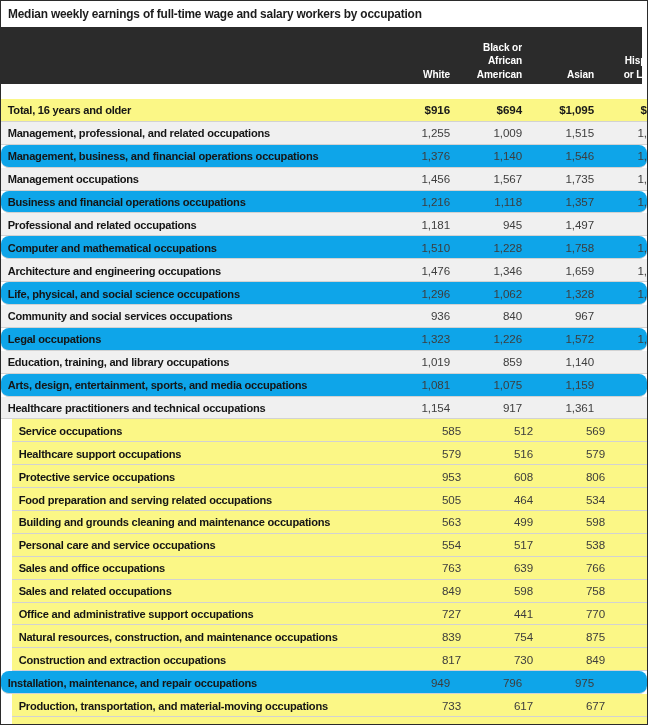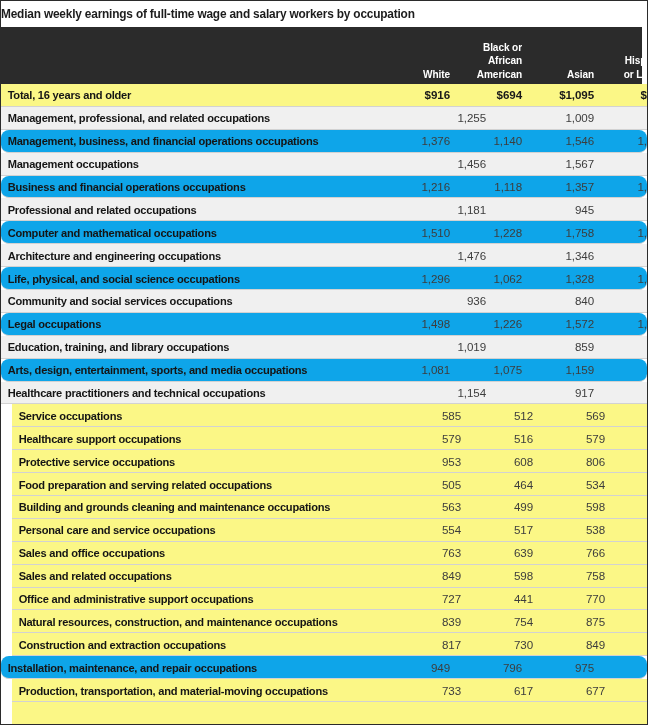--- a/index.html
+++ b/index.html
@@ -22,20 +22,21 @@
     position: relative;
     overflow: hidden;
   }
   
   .title-row {
     height: 26px;
     box-sizing: border-box;
     background: #ffffff;
     display: flex;
     align-items: center;
+    padding-left: 7px;
   }
   .title-text {
     font-size: 12.5px;
     font-weight: bold;
     color: #1c1c1c;
     letter-spacing: -0.2px;
     white-space: nowrap;
     transform: scaleX(0.95);
     transform-origin: left center;
   }
@@ -69,24 +70,24 @@
   .head-cell.gap { margin-left: 4px; }
   
   .rows { display: block; }
   .row {
     height: 22.9px;
     box-sizing: border-box;
     display: flex;
     align-items: center;
     border-bottom: 1px solid #d2d2d2;
   }
-  .row.alt   { background: #f0f0f0; gap: 36px; }
+  .row.alt   { background: #f0f0f0; }
   .row.plain { background: #0ea5e9; border-radius: 8px; }
   .row.hl    { background: #fbf786; margin-left: 11px; }
-  .row.total { background: #fbf786; }
+  .row.total { background: #fbf786; margin-top: 15px; }
   .row-label {
     flex: 0 0 381px;
     width: 381px;
     box-sizing: border-box;
     padding-left: 7px;
     font-size: 11.7px;
     font-weight: bold;
     color: #151515;
     white-space: nowrap;
     overflow: hidden;
@@ -205,21 +206,21 @@
       <div class="row alt">
         <div class="row-label">Community and social services occupations</div>
         <div class="cell">936</div>
         <div class="cell gap">840</div>
         <div class="cell gap">967</div>
         <div class="cell gap">851</div>
         <div class="pad-right"></div>
       </div>
       <div class="row plain">
         <div class="row-label">Legal occupations</div>
-        <div class="cell">1,498</div>
+        <div class="cell">1,323</div>
         <div class="cell gap">1,226</div>
         <div class="cell gap">1,572</div>
         <div class="cell gap">1,212</div>
         <div class="pad-right"></div>
       </div>
       <div class="row alt">
         <div class="row-label">Education, training, and library occupations</div>
         <div class="cell">1,019</div>
         <div class="cell gap">859</div>
         <div class="cell gap">1,140</div>

